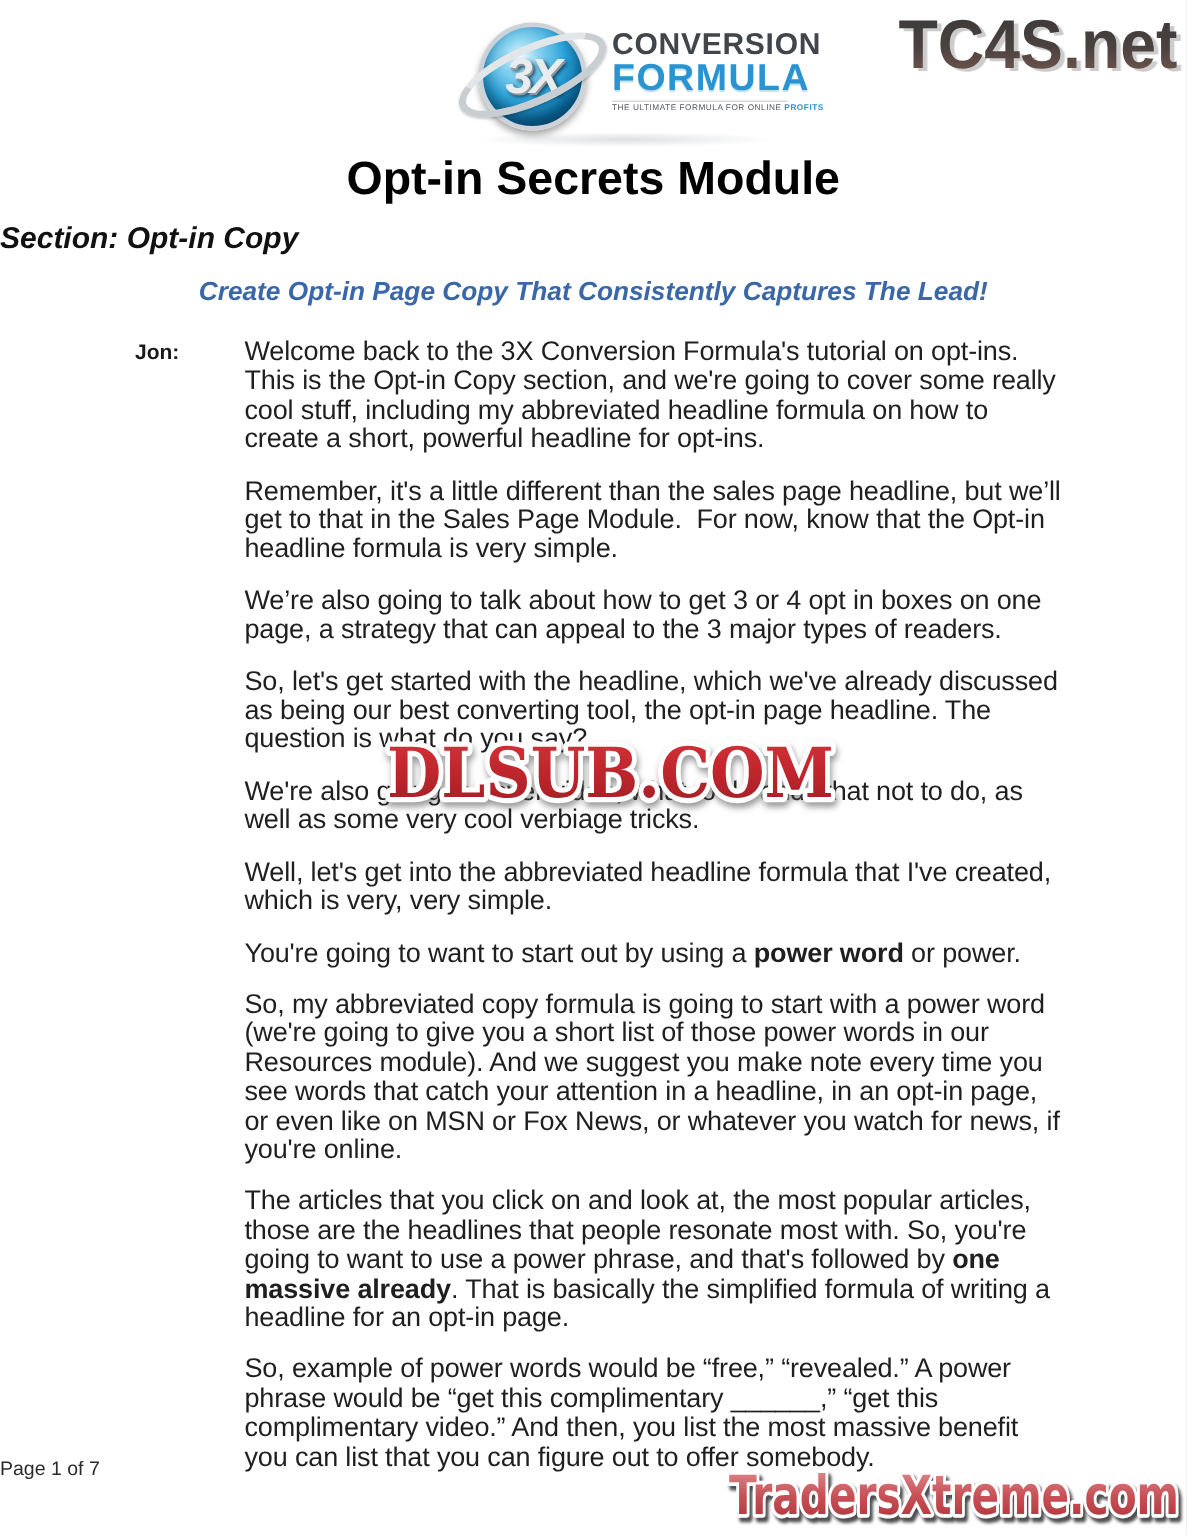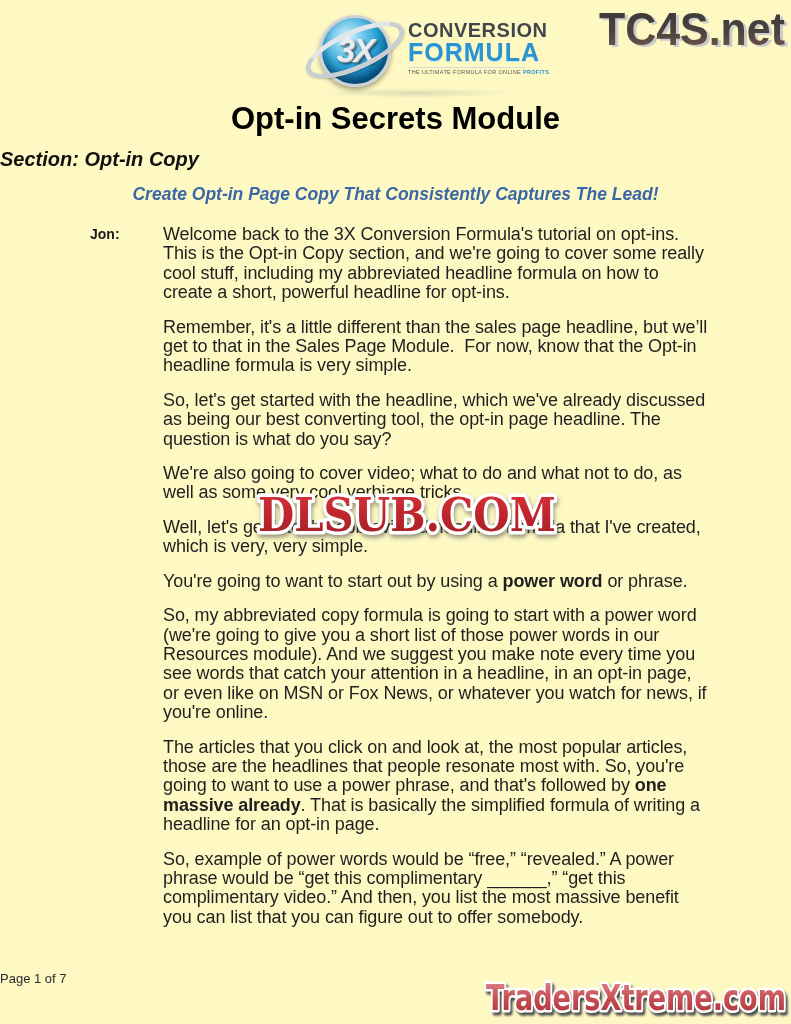--- a/index.html
+++ b/index.html
@@ -1,19 +1,19 @@
 <!DOCTYPE html>
 <html><head>
 <meta charset="utf-8">
 <style>
   * { margin:0; padding:0; box-sizing:border-box; }
   html,body { background:#e8e8e8; }
   .page {
     position:relative; width:791px; height:1024px; margin:0 auto;
-    background:#fef9c3; overflow:hidden;
+    background:#ffffff; overflow:hidden;
     font-family:"Liberation Sans", sans-serif; color:#1f1f1f;
   }
 
   
   .logo { position:absolute; left:310px; top:6px; width:215px; height:92px; }
   .globe-wrap { position:absolute; left:0; top:4px; width:92px; height:84px; }
   .sphere {
     position:absolute; left:9px; top:5px; width:72px; height:72px; border-radius:50%;
     background:radial-gradient(circle at 38% 30%, #eef9fe 0%, #8fd6f2 18%, #2aa2d8 48%, #0c6da4 72%, #07486f 100%);
     border:3px solid #ccd2d8; box-shadow:0 3px 5px rgba(0,0,0,.35), inset 0 -6px 10px rgba(2,40,64,.55);
@@ -109,24 +109,25 @@
 
   <h1 class="title-main">Opt-in Secrets Module</h1>
   <h2 class="title-section">Section: Opt-in Copy</h2>
   <h3 class="title-tagline">Create Opt-in Page Copy That Consistently Captures The Lead!</h3>
 
   <section class="transcript">
     <div class="speaker">Jon:</div>
     <div class="paragraphs" id="paragraphs">
         <p class="para"><span>Welcome back to the 3X Conversion Formula's tutorial on opt-ins. This is the Opt-in Copy section, and we're going to cover some really cool stuff, including my abbreviated headline formula on how to create a short, powerful headline for opt-ins.</span></p>
         <p class="para"><span>Remember, it's a little different than the sales page headline, but we’ll get to that in the Sales Page Module.  For now, know that the Opt-in headline formula is very simple.</span></p>
+        <p class="para"><span>We’re also going to talk about how to get 3 or 4 opt in boxes on one page, a strategy that can appeal to the 3 major types of readers.</span></p>
         <p class="para"><span>So, let's get started with the headline, which we've already discussed as being our best converting tool, the opt-in page headline. The question is what do you say?</span></p>
         <p class="para"><span>We're also going to cover video; what to do and what not to do, as well as some very cool verbiage tricks.</span></p>
         <p class="para"><span>Well, let's get into the abbreviated headline formula that I've created, which is very, very simple.</span></p>
-        <p class="para"><span>You're going to want to start out by using a </span><b>power word</b><span> or phrase.</span></p>
+        <p class="para"><span>You're going to want to start out by using a </span><b>power word</b><span> or power.</span></p>
         <p class="para"><span>So, my abbreviated copy formula is going to start with a power word (we're going to give you a short list of those power words in our Resources module). And we suggest you make note every time you see words that catch your attention in a headline, in an opt-in page, or even like on MSN or Fox News, or whatever you watch for news, if you're online.</span></p>
         <p class="para"><span>The articles that you click on and look at, the most popular articles, those are the headlines that people resonate most with. So, you're going to want to use a power phrase, and that's followed by </span><b>one massive already</b><span>. That is basically the simplified formula of writing a headline for an opt-in page.</span></p>
         <p class="para"><span>So, example of power words would be “free,” “revealed.” A power phrase would be “get this complimentary ______,” “get this complimentary video.” And then, you list the most massive benefit you can list that you can figure out to offer somebody.</span></p>
       </div>
   </section>
 
   <div class="dlsub">
     <svg width="316" height="62">
       <defs>
         <linearGradient id="dlsubGrad" x1="0" y1="0" x2="0" y2="1">

